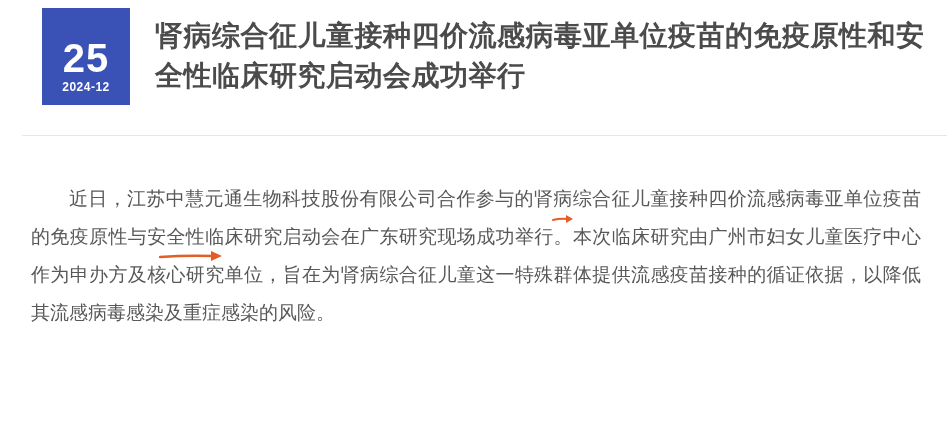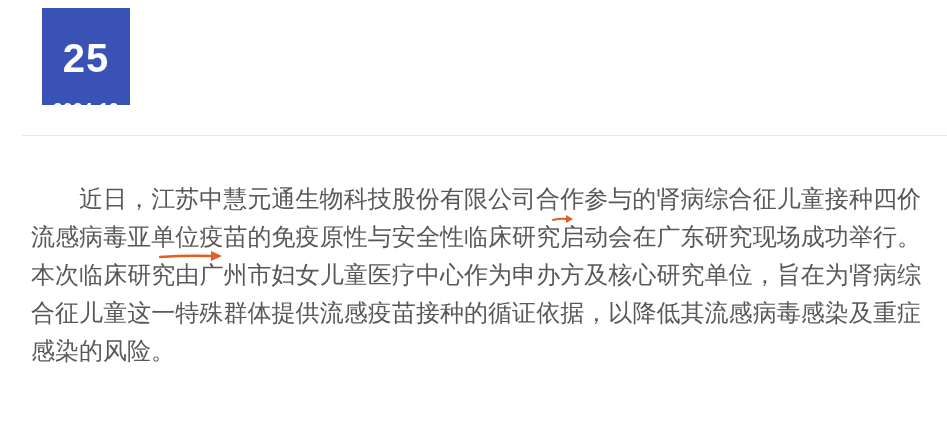--- a/index.html
+++ b/index.html
@@ -34,23 +34,23 @@
     box-sizing: border-box;
     padding-top: 28px;
   }
   .date-badge .day {
     font-size: 40px;
     font-weight: bold;
     line-height: 44px;
     letter-spacing: 1px;
   }
   .date-badge .ym {
-    font-size: 17px;
+    font-size: 12px;
     font-weight: bold;
-    margin-top: 20px;
+    margin-top: 0;
     letter-spacing: 0.5px;
   }
   .article-title {
     margin: 8px 0 0 25px;
     font-size: 28px;
     line-height: 40px;
     font-weight: bold;
     color: #4b4b4b;
     letter-spacing: 0.5px;
   }
@@ -65,21 +65,21 @@
     border-top: 1px solid #e7e7e7;
     margin: 0;
   }
   
   .article-body {
     position: absolute;
     top: 180px;
     left: 31px;
     width: 890px;
     color: #585858;
-    font-size: 24px;
+    font-size: 19px;
     line-height: 38px;
     text-align: justify;
   }
   .article-body p {
     margin: 0;
     text-indent: 2em;
   }
   
   .annotation-arrow {
     position: absolute;
@@ -92,20 +92,21 @@
 </head>
 <body>
 
 <div class="page">
 
   <header class="article-header">
     <div class="date-badge">
       <div class="day">25</div>
       <div class="ym">2024-12</div>
     </div>
+    <h1 class="article-title">肾病综合征儿童接种四价流感病毒亚单位疫苗的免疫原性和安全性临床研究启动会成功举行</h1>
   </header>
 
   <hr class="divider">
 
   <main class="article-body">
     <p>近日，江苏中慧元通生物科技股份有限公司合作参与的肾病综合征儿童接种四价流感病毒亚单位疫苗的免疫原性与安全性临床研究启动会在广东研究现场成功举行。本次临床研究由广州市妇女儿童医疗中心作为申办方及核心研究单位，旨在为肾病综合征儿童这一特殊群体提供流感疫苗接种的循证依据，以降低其流感病毒感染及重症感染的风险。</p>
   </main>
 
   <div class="annotation-arrow arrow-small">
     <svg viewBox="0 0 22 10" xmlns="http://www.w3.org/2000/svg">

